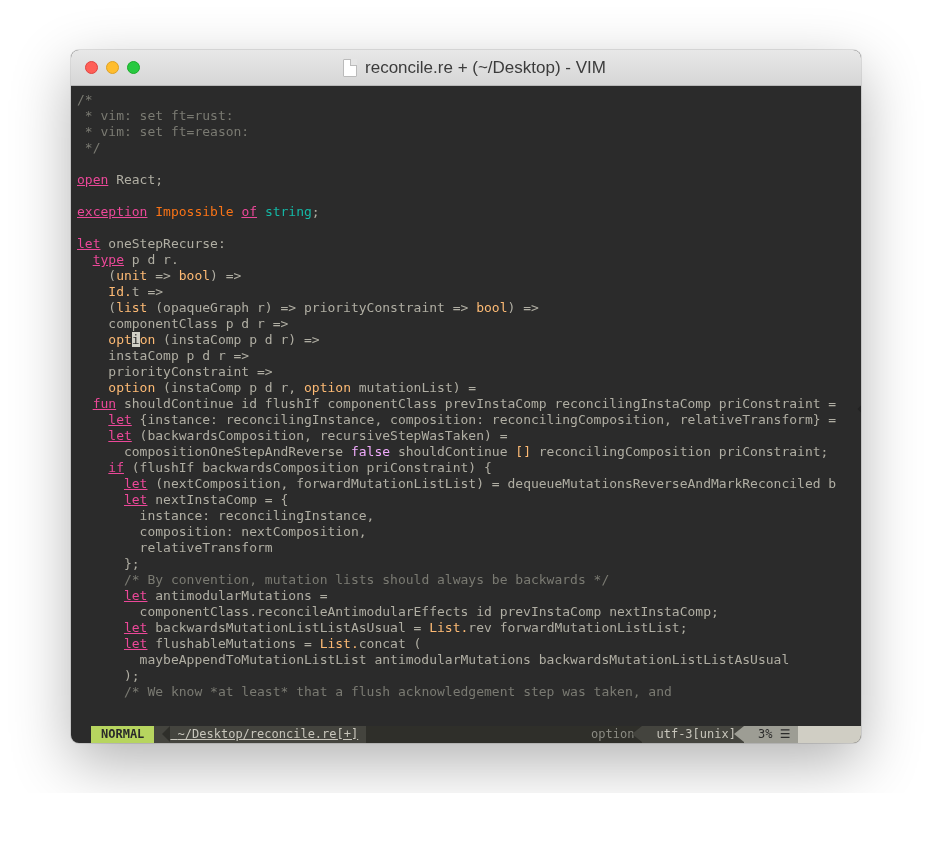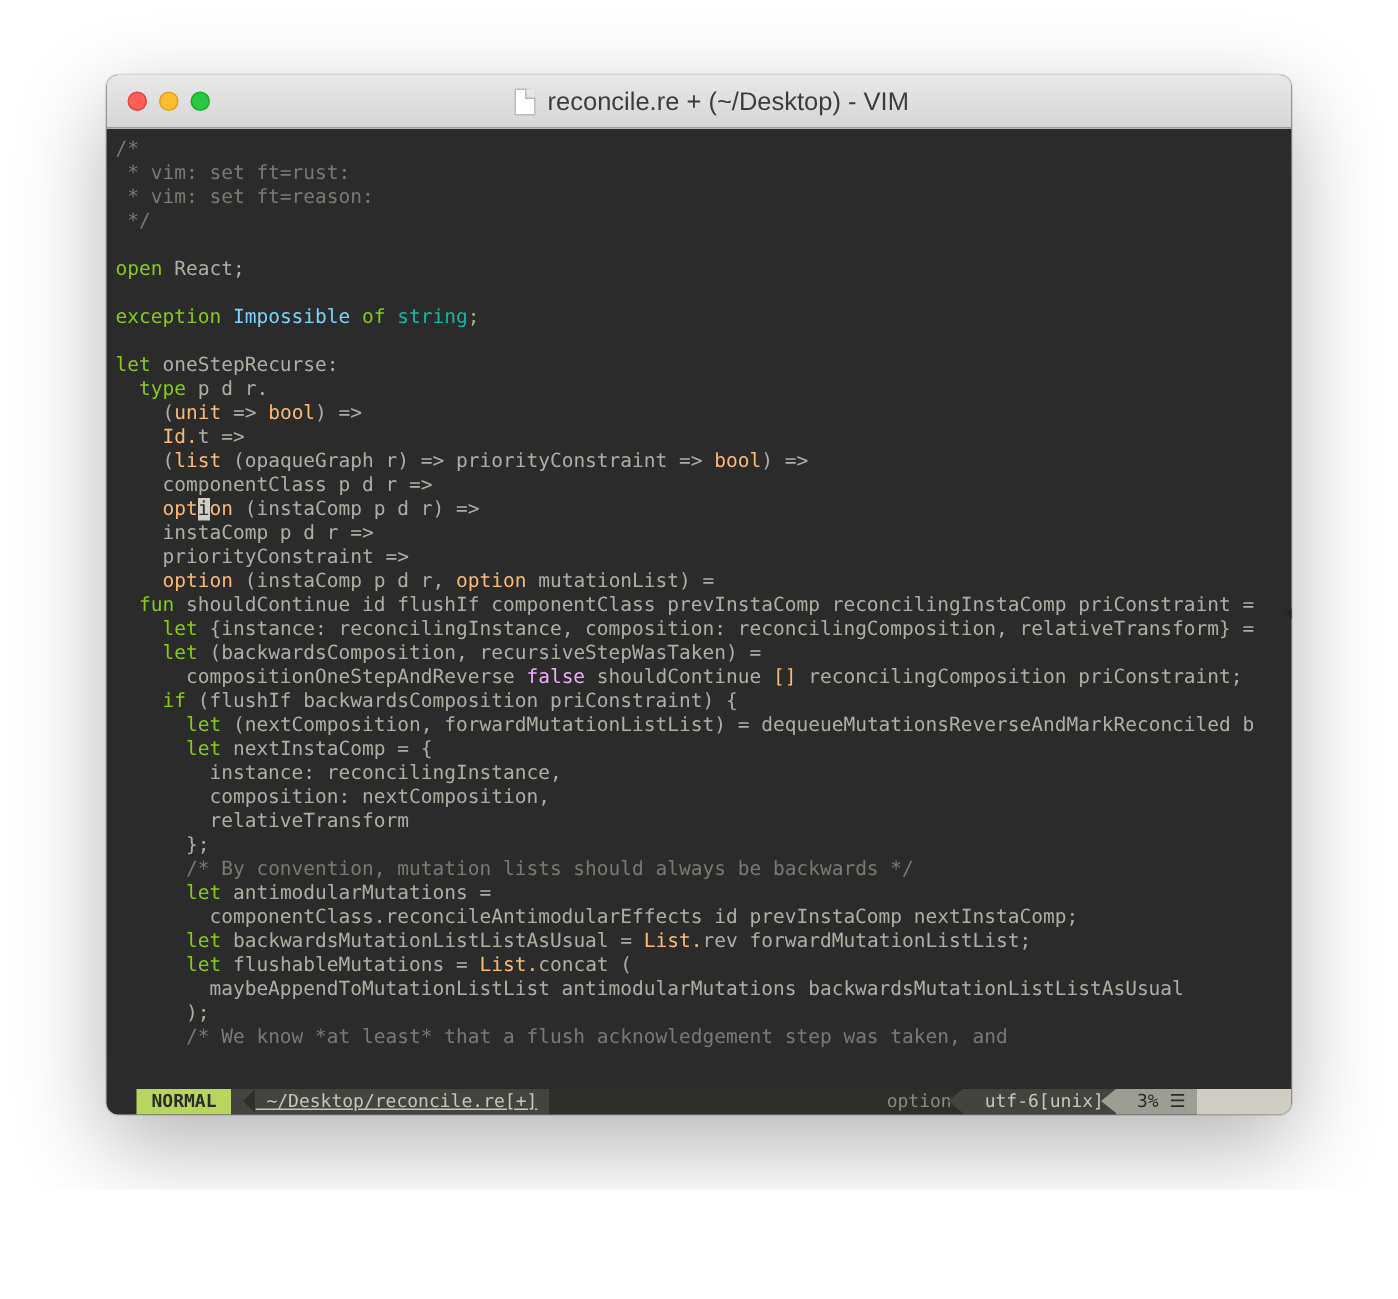--- a/index.html
+++ b/index.html
@@ -68,22 +68,22 @@
       font-family: "Menlo", "Consolas", monospace;
       font-size: 13px;
       line-height: 16px;
       white-space: pre;
       color: #b0aea3;
       padding: 6px 6px 0 6px;
       height: 640px;
       overflow: hidden;
     }
     .c-gray   { color: #7a7a72; }
-    .c-mag    { color: #84cc16; }
-    .c-gold   { color: #7dd3fc; }
+    .c-mag    { color: #ec4899; text-decoration: underline; }
+    .c-gold   { color: #f97316; }
     .c-teal   { color: #fdba74; }
     .c-green  { color: #14b8a6; text-align: right; }
     .c-orange { color: #f0abfc; text-align: center; }
     .cursor   { background: #d0cfc6; color: #2b2b2b; }
     .statusbar {
       display: flex;
       align-items: stretch;
       font-family: "Menlo","Consolas",monospace;
       font-size: 12px;
       height: 17px;
@@ -144,21 +144,21 @@
     </div>
   </div>
 
   <div class="editor" id="editor"><div><span class="c-gray">/*</span></div><div><span class="c-gray"> * vim: set ft=rust:</span></div><div><span class="c-gray"> * vim: set ft=reason:</span></div><div><span class="c-gray"> */</span></div><div>&nbsp;</div><div><span class="c-mag">open</span><span> React;</span></div><div>&nbsp;</div><div><span class="c-mag">exception</span><span> </span><span class="c-gold">Impossible</span><span> </span><span class="c-mag">of</span><span> </span><span class="c-green">string</span><span>;</span></div><div>&nbsp;</div><div><span class="c-mag">let</span><span> oneStepRecurse:</span></div><div><span>  </span><span class="c-mag">type</span><span> p d r.</span></div><div><span>    (</span><span class="c-teal">unit</span><span> =&gt; </span><span class="c-teal">bool</span><span>) =&gt;</span></div><div><span>    </span><span class="c-teal">Id.</span><span>t =&gt;</span></div><div><span>    (</span><span class="c-teal">list</span><span> (opaqueGraph r) =&gt; priorityConstraint =&gt; </span><span class="c-teal">bool</span><span>) =&gt;</span></div><div><span>    componentClass p d r =&gt;</span></div><div><span>    </span><span class="c-teal">opt</span><span class="cursor">i</span><span class="c-teal">on</span><span> (instaComp p d r) =&gt;</span></div><div><span>    instaComp p d r =&gt;</span></div><div><span>    priorityConstraint =&gt;</span></div><div><span>    </span><span class="c-teal">option</span><span> (instaComp p d r, </span><span class="c-teal">option</span><span> mutationList) =</span></div><div><span>  </span><span class="c-mag">fun</span><span> shouldContinue id flushIf componentClass prevInstaComp reconcilingInstaComp priConstraint =</span></div><div><span>    </span><span class="c-mag">let</span><span> {instance: reconcilingInstance, composition: reconcilingComposition, relativeTransform} =</span></div><div><span>    </span><span class="c-mag">let</span><span> (backwardsComposition, recursiveStepWasTaken) =</span></div><div><span>      compositionOneStepAndReverse </span><span class="c-orange">false</span><span> shouldContinue </span><span class="c-teal">[]</span><span> reconcilingComposition priConstraint;</span></div><div><span>    </span><span class="c-mag">if</span><span> (flushIf backwardsComposition priConstraint) {</span></div><div><span>      </span><span class="c-mag">let</span><span> (nextComposition, forwardMutationListList) = dequeueMutationsReverseAndMarkReconciled b</span></div><div><span>      </span><span class="c-mag">let</span><span> nextInstaComp = {</span></div><div><span>        instance: reconcilingInstance,</span></div><div><span>        composition: nextComposition,</span></div><div><span>        relativeTransform</span></div><div><span>      };</span></div><div><span>      </span><span class="c-gray">/* By convention, mutation lists should always be backwards */</span></div><div><span>      </span><span class="c-mag">let</span><span> antimodularMutations =</span></div><div><span>        componentClass.reconcileAntimodularEffects id prevInstaComp nextInstaComp;</span></div><div><span>      </span><span class="c-mag">let</span><span> backwardsMutationListListAsUsual = </span><span class="c-teal">List.</span><span>rev forwardMutationListList;</span></div><div><span>      </span><span class="c-mag">let</span><span> flushableMutations = </span><span class="c-teal">List.</span><span>concat (</span></div><div><span>        maybeAppendToMutationListList antimodularMutations backwardsMutationListListAsUsual</span></div><div><span>      );</span></div><div><span>      </span><span class="c-gray">/* We know *at least* that a flush acknowledgement step was taken, and</span></div></div>
 
   <div class="statusbar">
     <div class="seg s-mode">NORMAL</div>
     <div class="seg s-path"><span class="arrow-left"></span> <span>~/Desktop/reconcile.re[+]</span></div>
     <div class="s-fill"></div>
     <div class="seg s-ft">option</div>
-    <div class="seg s-enc">utf-6[unix]</div>
+    <div class="seg s-enc">utf-3[unix]</div>
     <div class="seg s-pct"><span>3%</span> <span>☰</span></div>
     <div class="seg s-pos"> <span>16</span>:  <span>8</span></div>
   </div>
 
   <div class="resize-handle">
     <svg viewBox="0 0 24 24">
         <path d="M3 12 L9 6 L9 10 L15 10 L15 6 L21 12 L15 18 L15 14 L9 14 L9 18 Z" fill="#222"></path>
       </svg>
   </div>
 </div>

